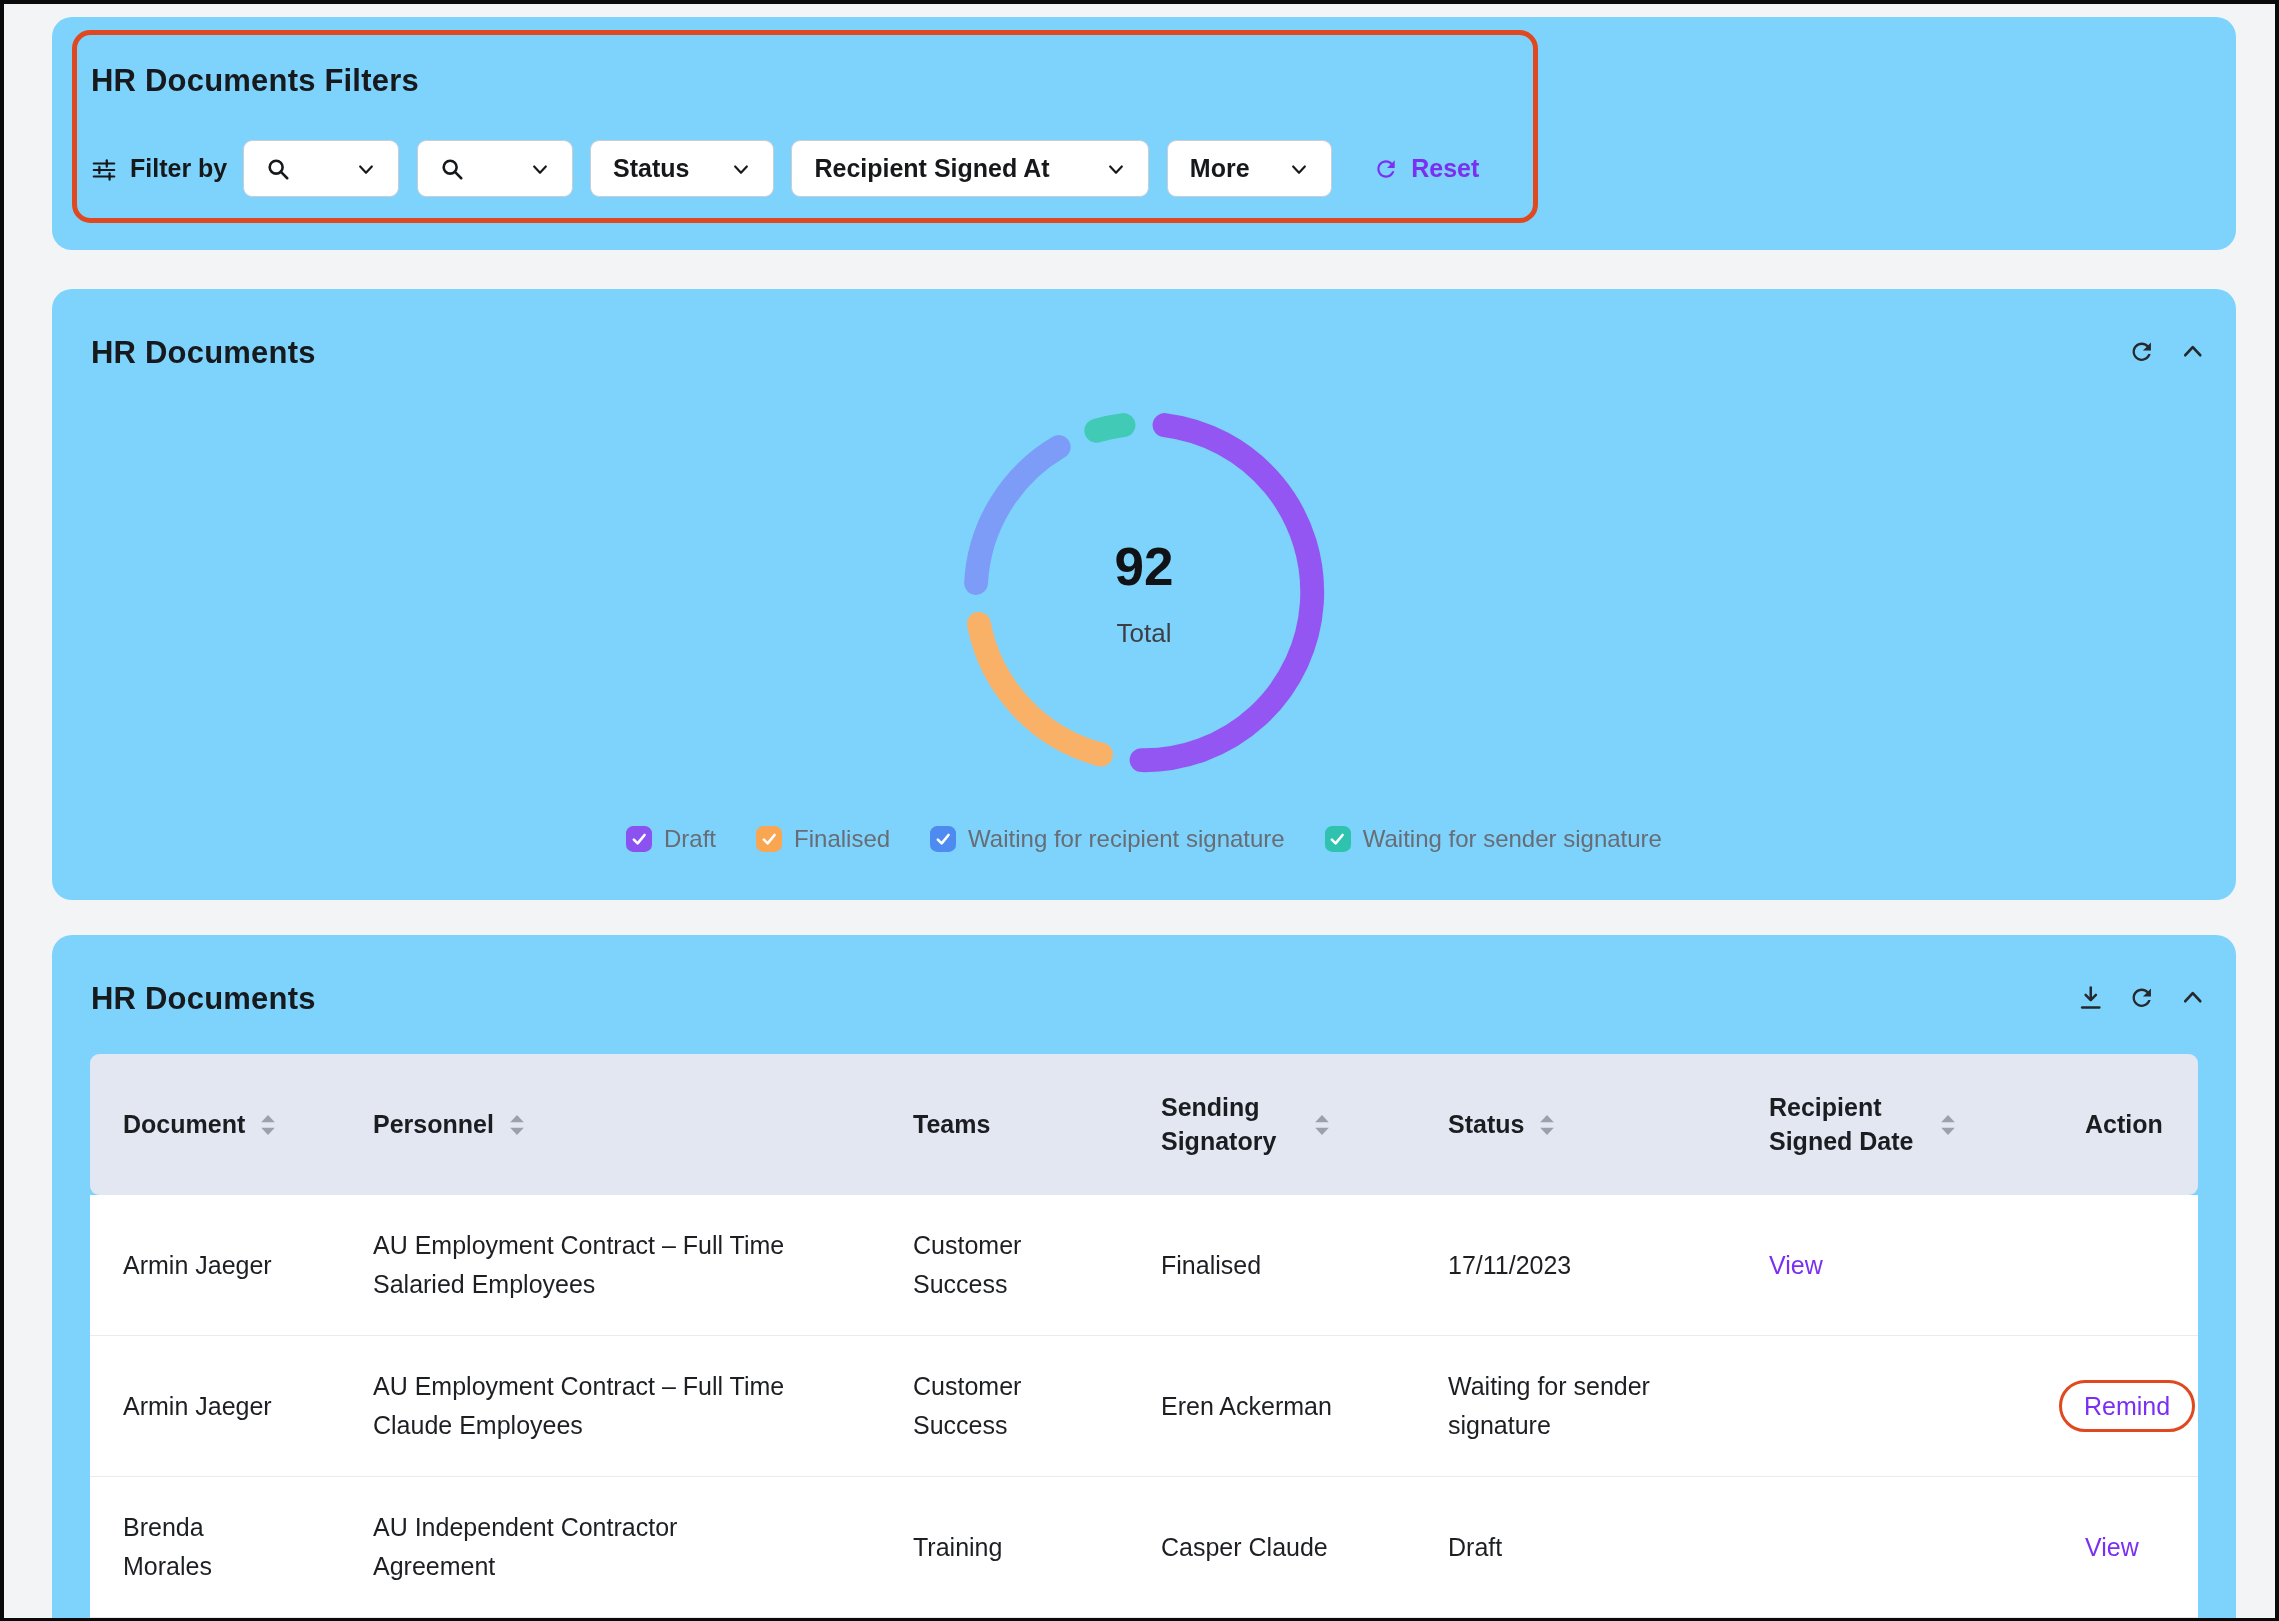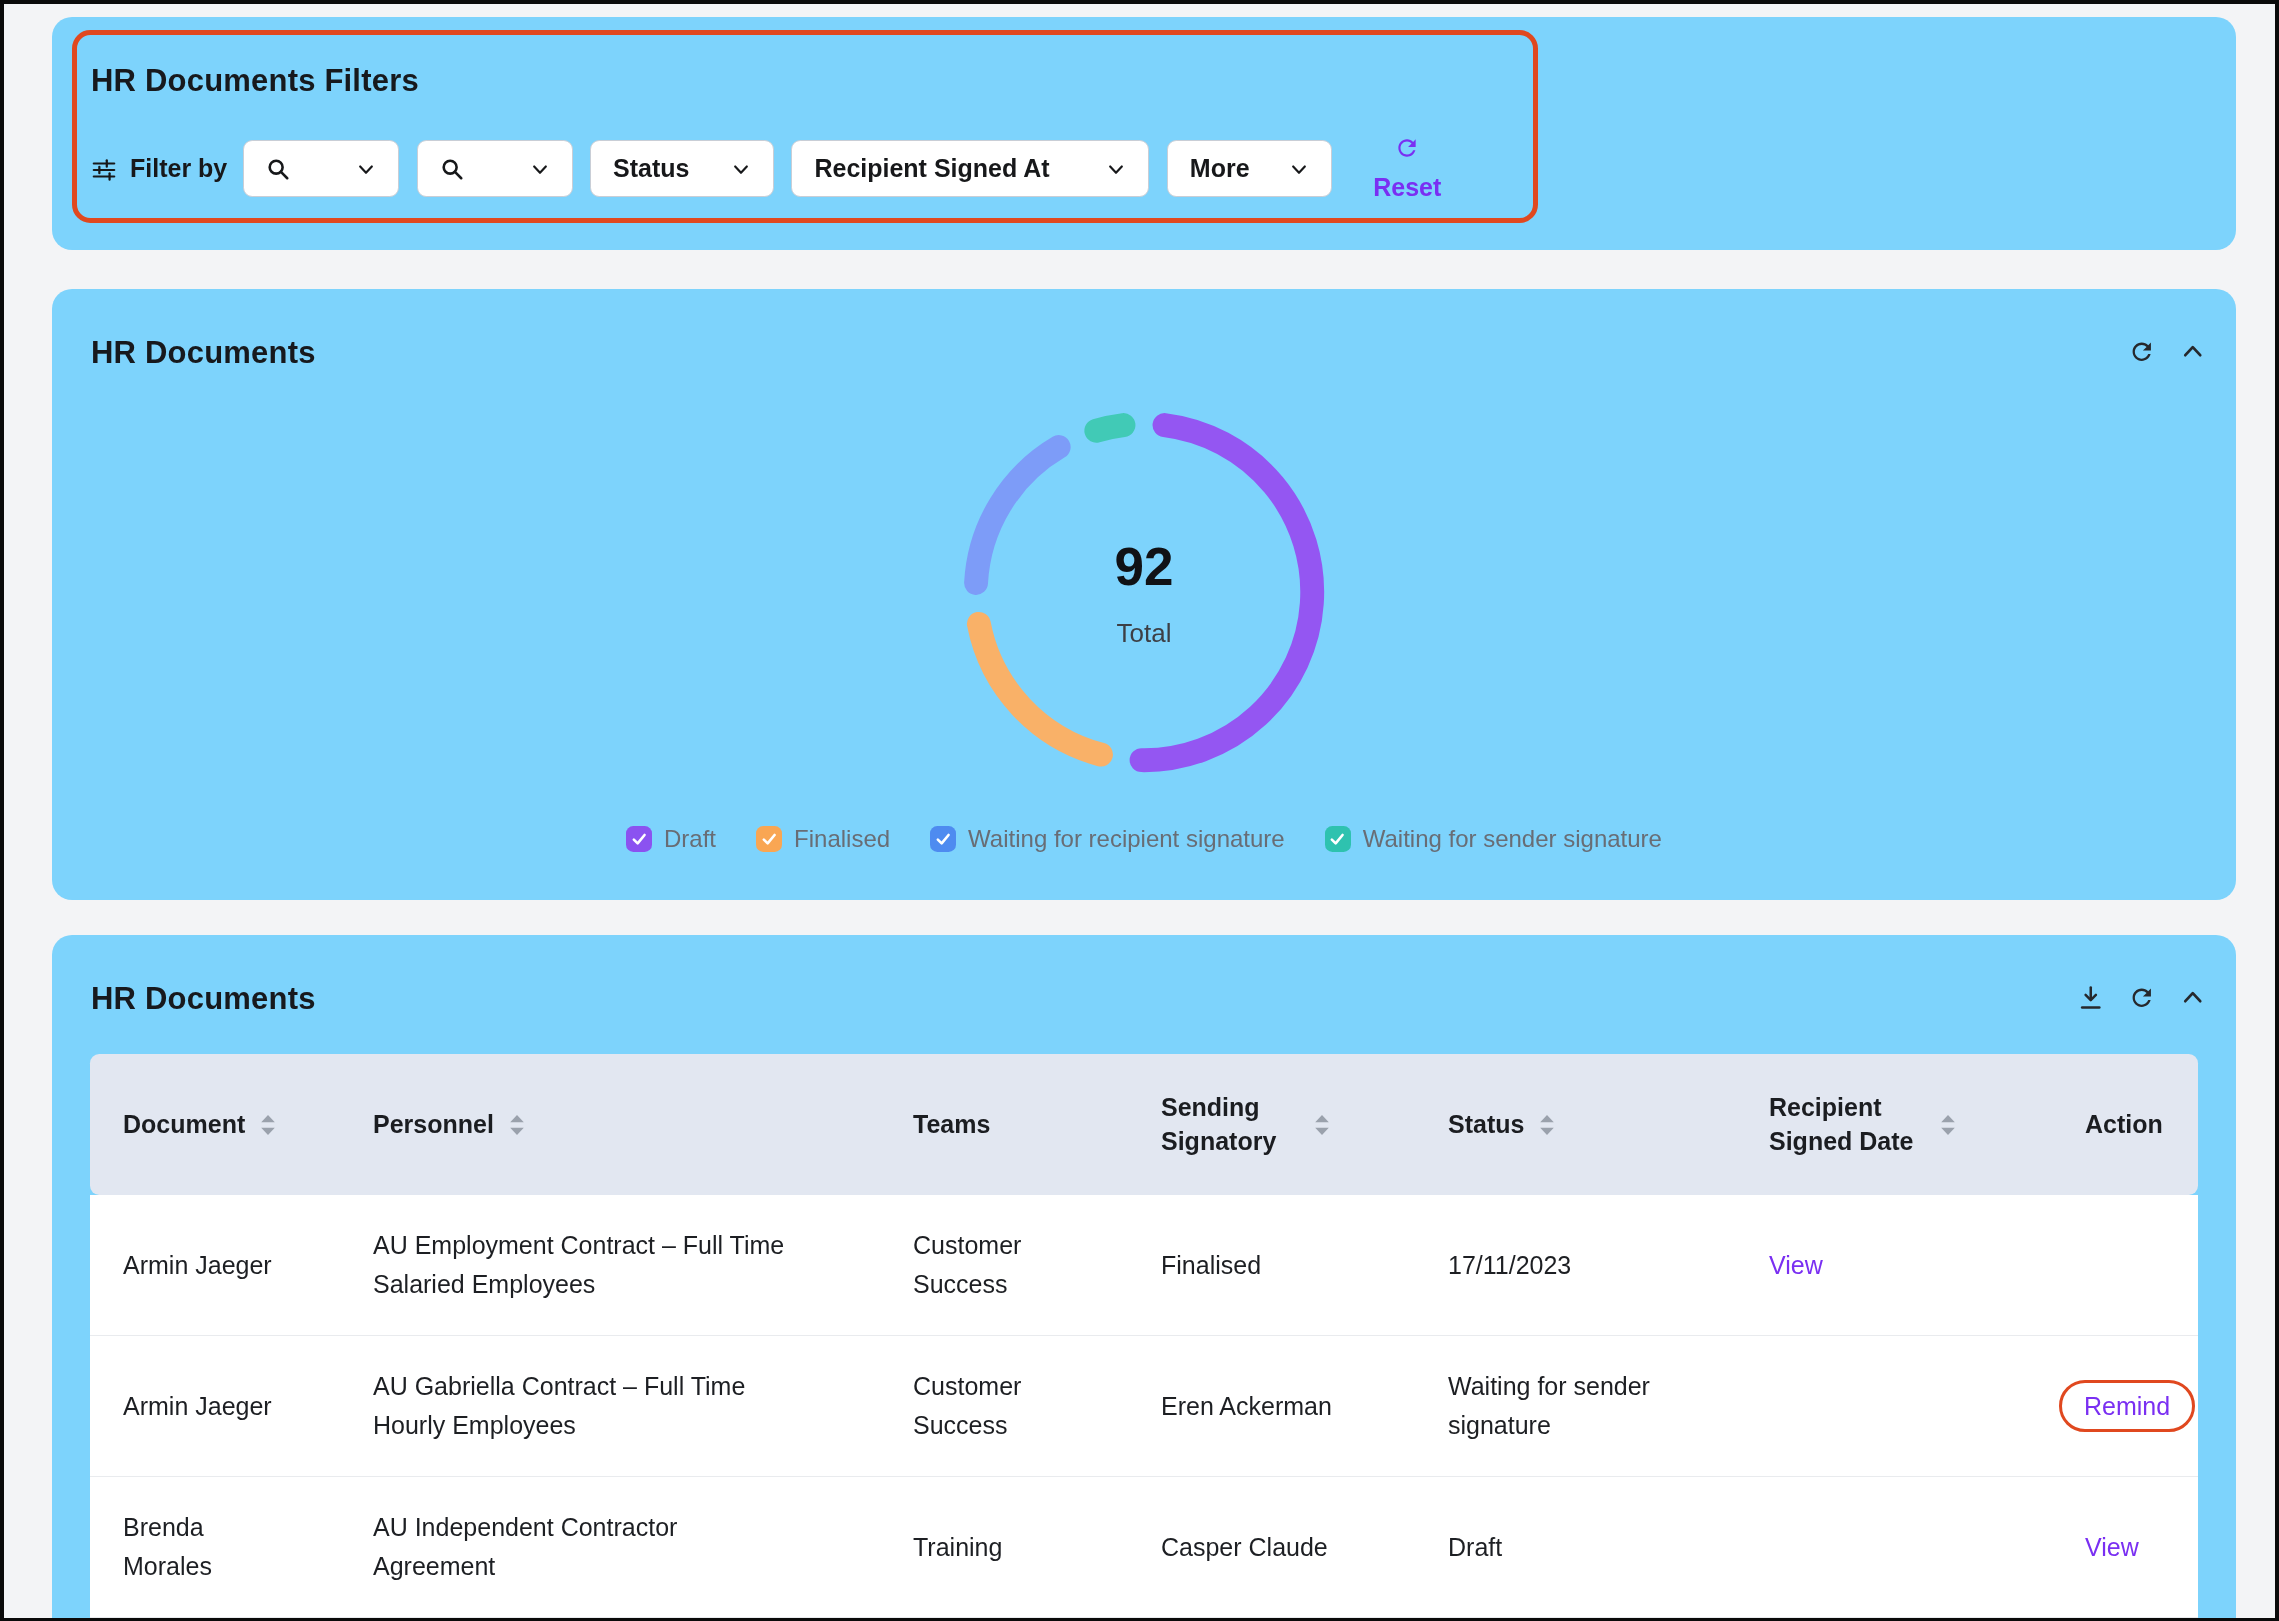--- a/index.html
+++ b/index.html
@@ -20,21 +20,21 @@
   .filter-row { position:absolute; left:39px; top:123px; height:57px; display:flex; align-items:center; }
   .filter-by { display:flex; align-items:flex-end; gap:13px; font-size:25px; font-weight:700; color:#17181a; margin-right:16px; }
   .dd { display:flex; align-items:center; justify-content:space-between; gap:16.5px; height:57px; padding:0 22px;
     background:#fff; border:1.8px solid #c9ced6; border-radius:9.2px; font-size:25px; font-weight:700; color:#17181a;
     cursor:pointer; margin-right:17.4px; font-family:inherit; }
   .dd-search { width:156px; }
   .dd-status { width:184px; }
   .dd-recipient { width:358px; }
   .dd-more { width:165px; }
   .reset-btn { display:flex; align-items:center; gap:12px; margin-left:24px; background:none; border:none;
-    color:#7a2ff2; font-size:25px; font-weight:700; cursor:pointer; font-family:inherit;flex-direction:column; }
+    color:#7a2ff2; font-size:25px; font-weight:700; cursor:pointer; font-family:inherit; }
 
   
   .head-icons { position:absolute; right:29px; top:48px; display:flex; align-items:center; gap:22px; }
   .icon-btn { background:none; border:none; cursor:pointer; width:29px; height:29px;
     display:flex; align-items:center; justify-content:center; padding:0; }
 
   
   .donut-wrap { position:absolute; left:50%; top:110px; transform:translateX(-50%); width:386px; height:386px; }
   .donut-center { position:absolute; inset:0; display:flex; flex-direction:column; align-items:center; justify-content:center; gap:21px; }
   .donut-total { font-size:53px; font-weight:700; color:#101216; }
@@ -288,21 +288,21 @@
         <div class="td">
             <a class="action-link">View</a>
           </div>
       </div>
 
       <div class="t-row">
         <div class="td">
             <span class="w-personnel">Armin Jaeger</span>
           </div>
         <div class="td">
-            <span class="w-document">AU Gabriella Contract – Full Time Hourly Employees</span>
+            <span class="w-document">AU Employment Contract – Full Time Claude Employees</span>
           </div>
         <div class="td">
             <span class="w-teams">Customer Success</span>
           </div>
         <div class="td">
             <span>Eren Ackerman</span>
           </div>
         <div class="td">
             <span class="w-status">Waiting for sender signature</span>
           </div>

